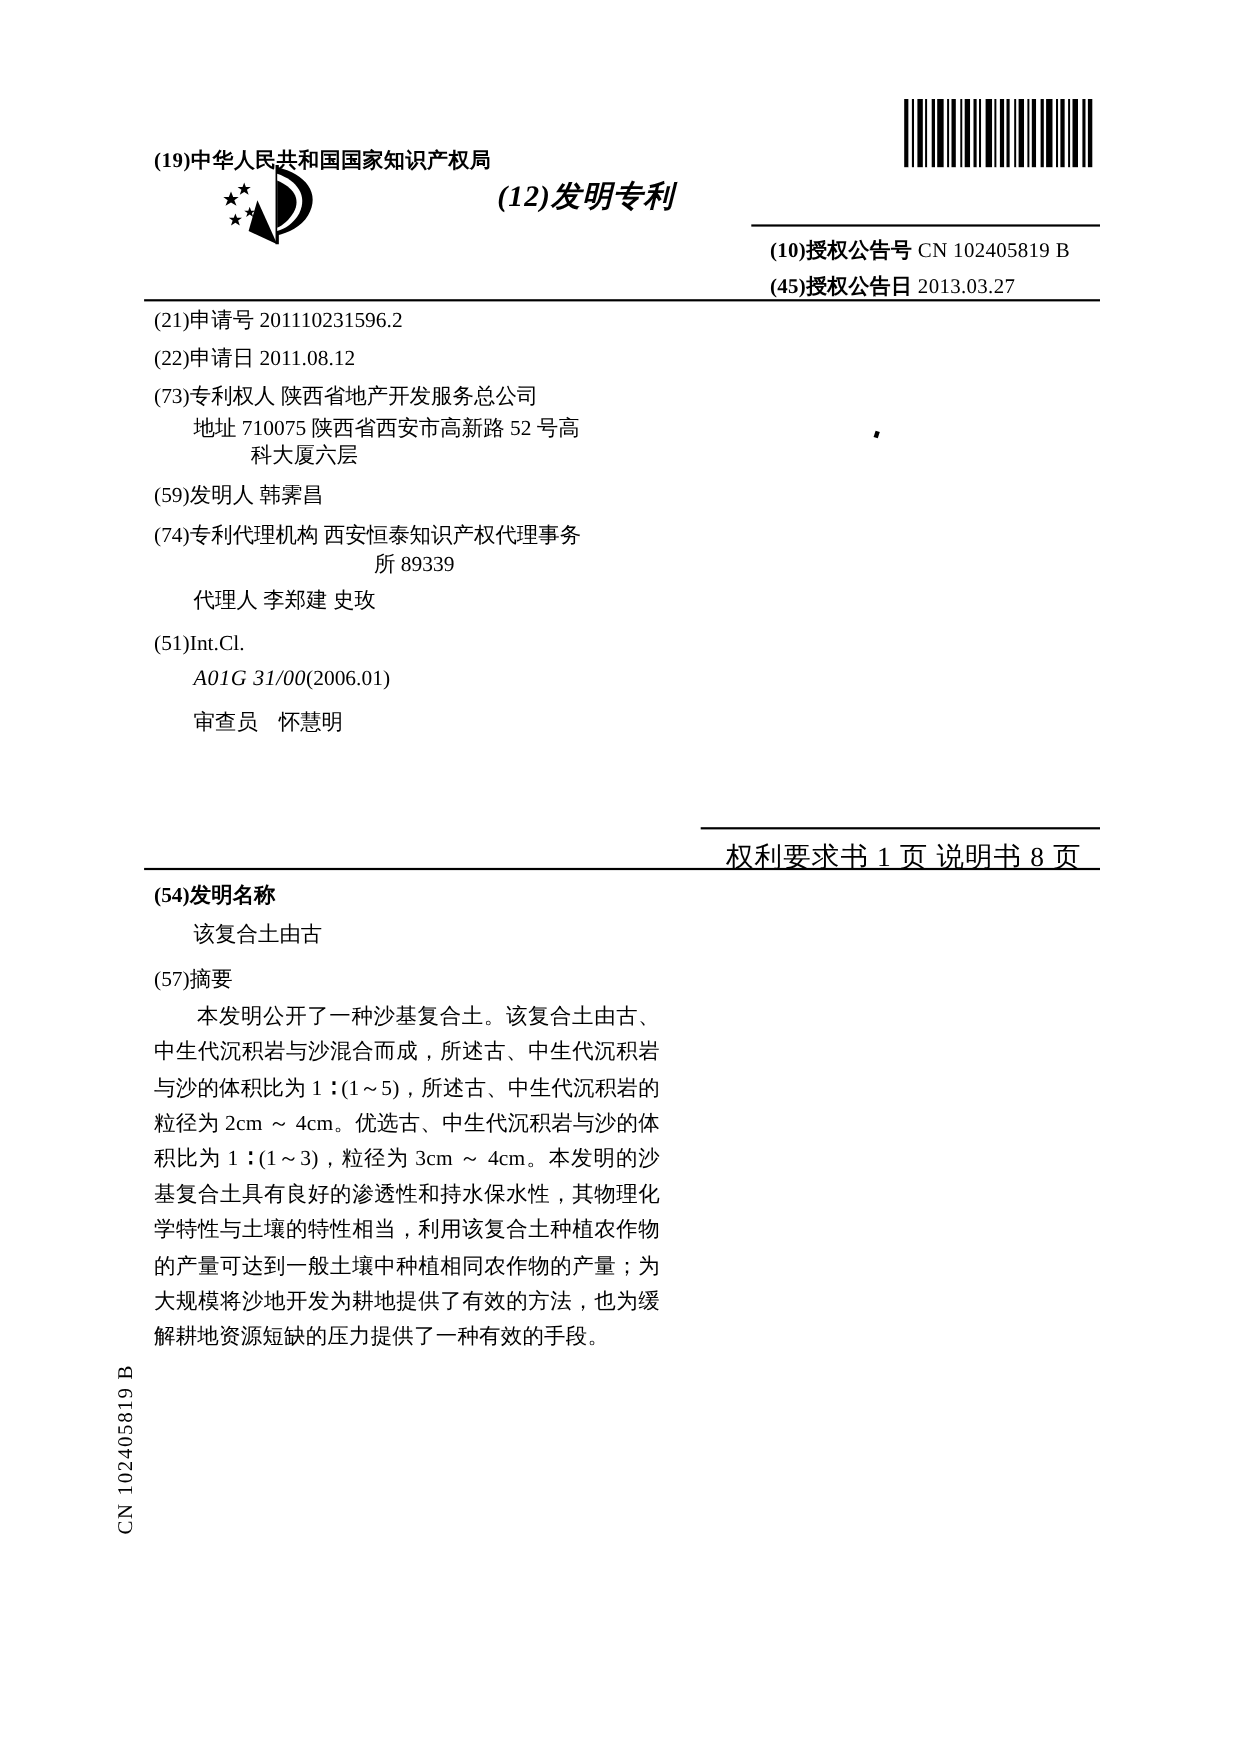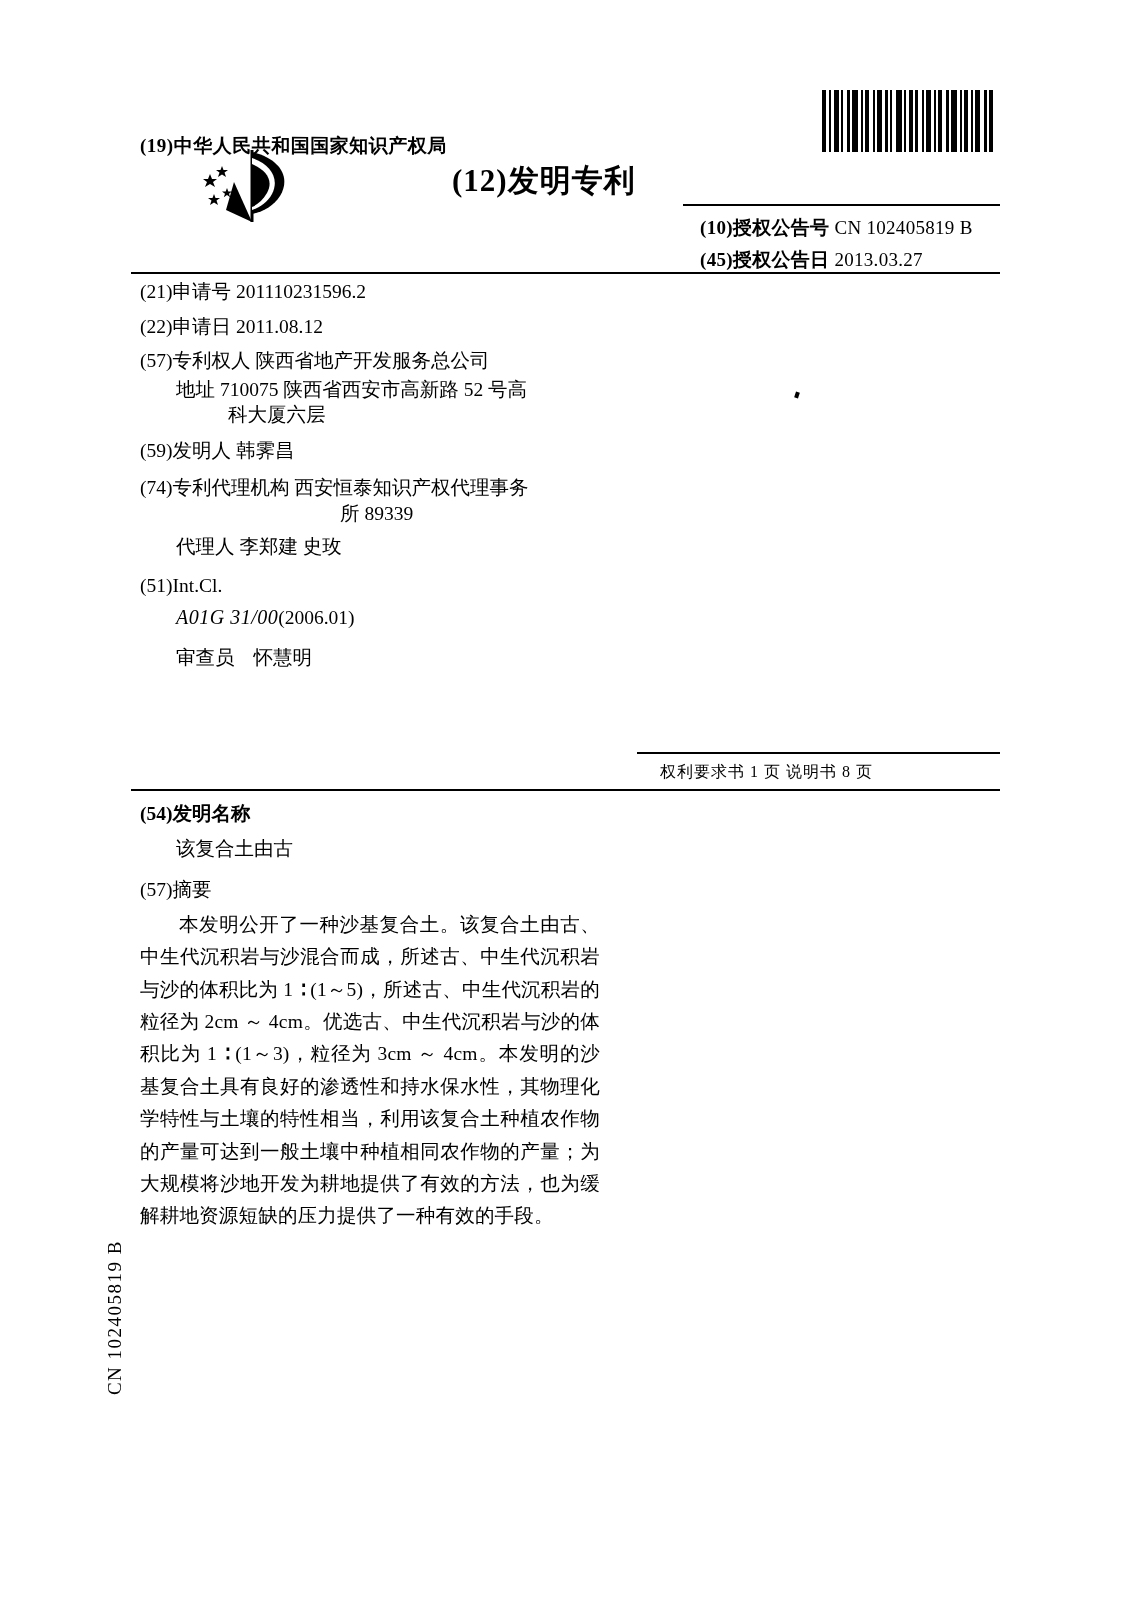--- a/index.html
+++ b/index.html
@@ -57,23 +57,24 @@
     left: 196px;
     top: 148px;
     width: 110px;
     height: 78px;
   }
 
   .doc-kind {
     position: absolute;
     left: 452px;
     top: 160px;
-    font-size: 31px;
+    font-size: 27px;
     font-weight: bold;
     letter-spacing: 1px;
+    font-style: italic;
   }
 
   
   .barcode {
     position: absolute;
     left: 822px;
     top: 90px;
     width: 178px;
     height: 62px;
     display: flex;
@@ -147,21 +148,21 @@
   .intcl-code {
     font-style: italic;
     font-size: 20px;
     letter-spacing: 0.5px;
   }
 
   .pagecount {
     position: absolute;
     left: 660px;
     top: 762px;
-    font-size: 16px;
+    font-size: 25px;
     letter-spacing: 1px;
   }
 
   
   .abs-wrap {
     position: absolute;
     left: 140px;
     top: 800px;
     width: 460px;
     font-size: 19.5px;
@@ -308,21 +309,21 @@
       <span class="code">(21)申请号</span>
       <span class="val">201110231596.2</span>
     </div>
 
     <div class="bib-row">
       <span class="code">(22)申请日</span>
       <span class="val">2011.08.12</span>
     </div>
 
     <div class="bib-row" style="margin-bottom:9px">
-      <span class="code">(57)专利权人</span>
+      <span class="code">(73)专利权人</span>
       <span class="val">陕西省地产开发服务总公司</span>
     </div>
 
     <div class="bib-row indent1 sub" style="margin-bottom:6px">
       <span class="code">地址</span>
       <span class="val">710075  陕西省西安市高新路 52 号高</span>
     </div>
     <div class="bib-row indent2" style="margin-bottom:16px">
       <span class="val">科大厦六层</span>
     </div>

